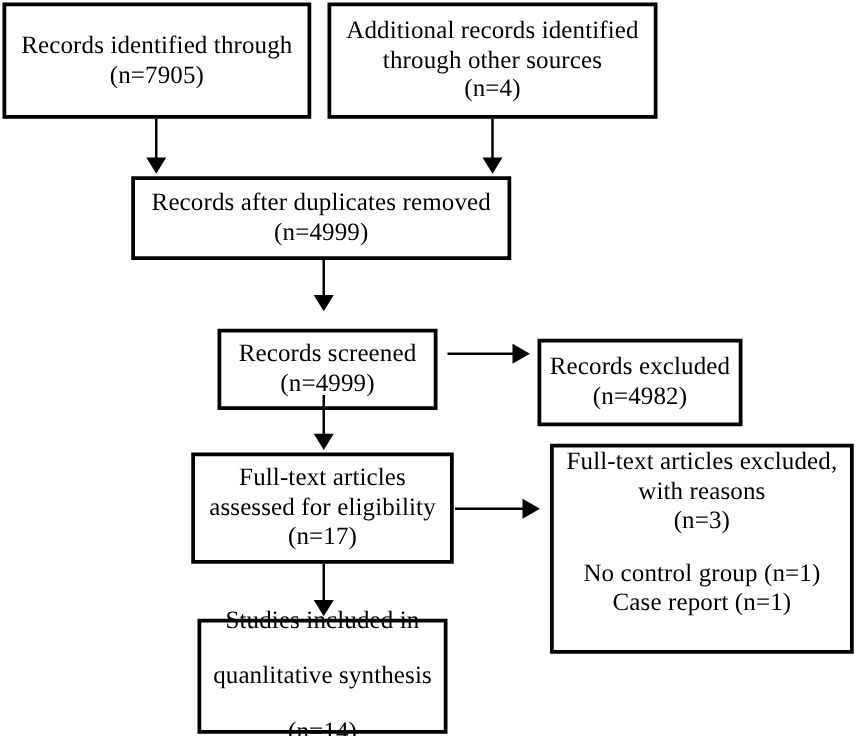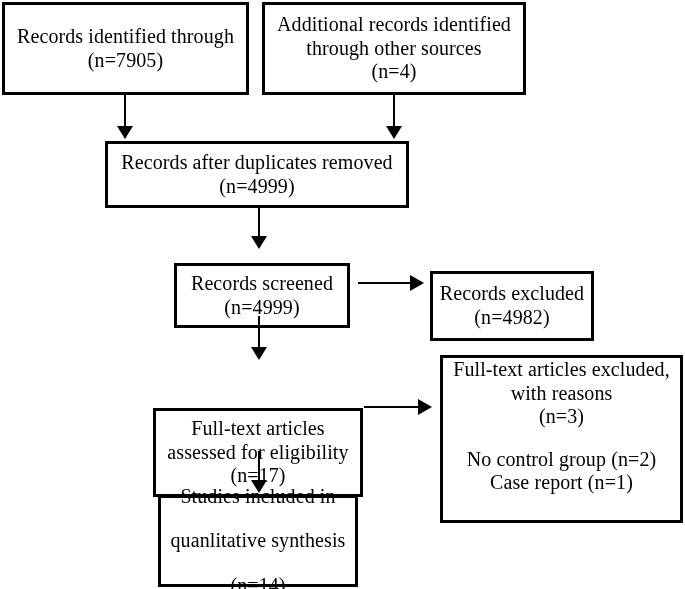--- a/index.html
+++ b/index.html
@@ -38,21 +38,21 @@
   .node .ln.spacer {
     height: 0.95em;
   }
 
   
   #n-db        { left: 2px;   top: 2px;   width: 247px; height: 93px; }
   #n-other     { left: 262px; top: 2px;   width: 264px; height: 93px; }
   #n-dedup     { left: 105px; top: 141px; width: 304px; height: 67px; }
   #n-screened  { left: 174px; top: 251px; width: 176px; height: 65px; margin-top: 12px; }
   #n-recexcl   { left: 430px; top: 248px; width: 164px; height: 70px; margin-top: 23px; }
-  #n-fulltext  { left: 153px; top: 362px; width: 210px; height: 89px; margin-top: 46px; }
+  #n-fulltext  { left: 153px; top: 362px; width: 210px; height: 89px; }
   #n-ftexcl    { left: 440px; top: 355px; width: 243px; height: 168px;
                  justify-content: flex-start; padding-top: 0; }
   #n-included  { left: 158px; top: 495px; width: 200px; height: 92px; gap: 21px; }
 
   
   .vline {
     position: absolute;
     width: 2px;
     background: #000000;
   }
@@ -135,21 +135,21 @@
     <span class="ln">Full-text articles</span>
     <span class="ln">assessed for eligibility</span>
     <span class="ln">(n=17)</span>
   </div>
 
   <div class="node" id="n-ftexcl">
     <span class="ln">Full-text articles excluded,</span>
     <span class="ln">with reasons</span>
     <span class="ln">(n=3)</span>
     <span class="ln spacer"></span>
-    <span class="ln">No control group (n=2)</span>
+    <span class="ln">No control group (n=1)</span>
     <span class="ln">Case report (n=1)</span>
   </div>
 
   <div class="node" id="n-included">
     <span class="ln">Studies included in</span>
     <span class="ln">quanlitative synthesis</span>
     <span class="ln">(n=14)</span>
   </div>
 
   <div class="vline" id="c1-v"></div>

